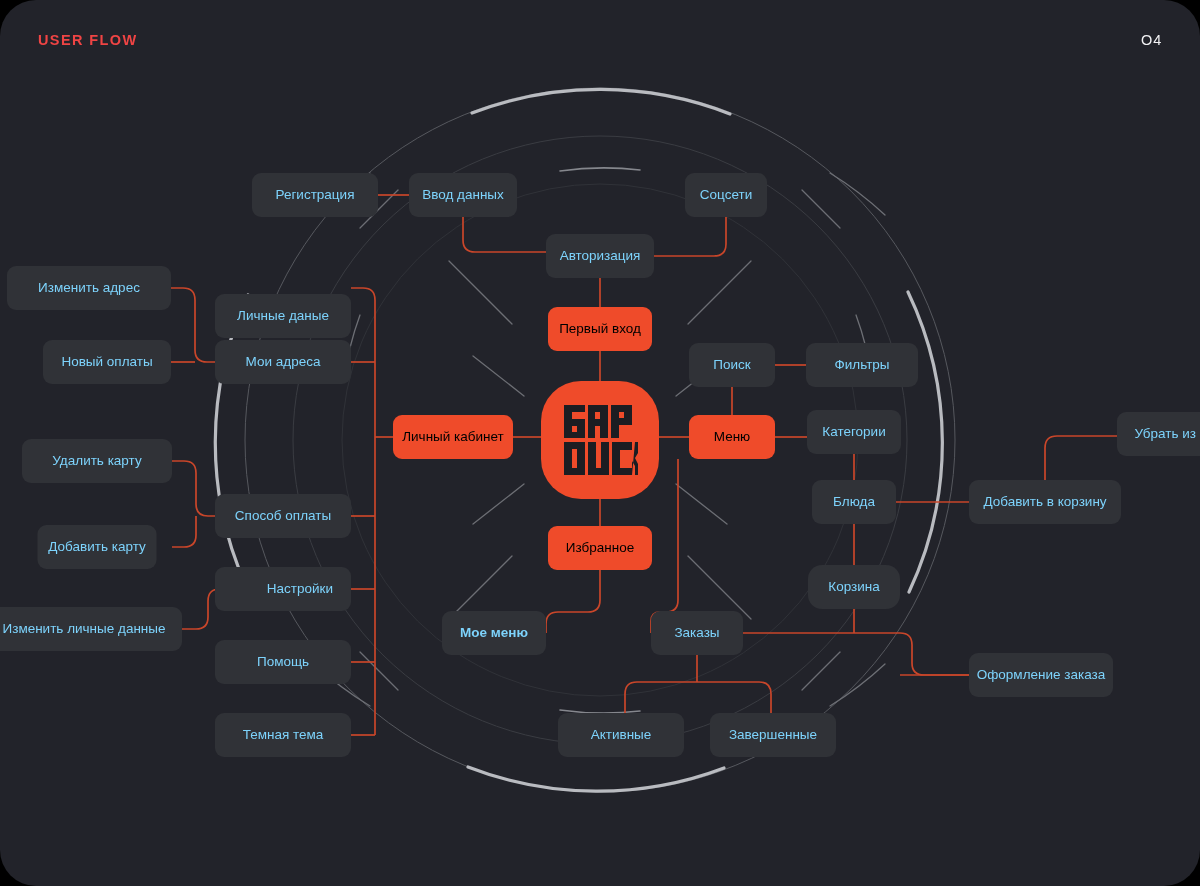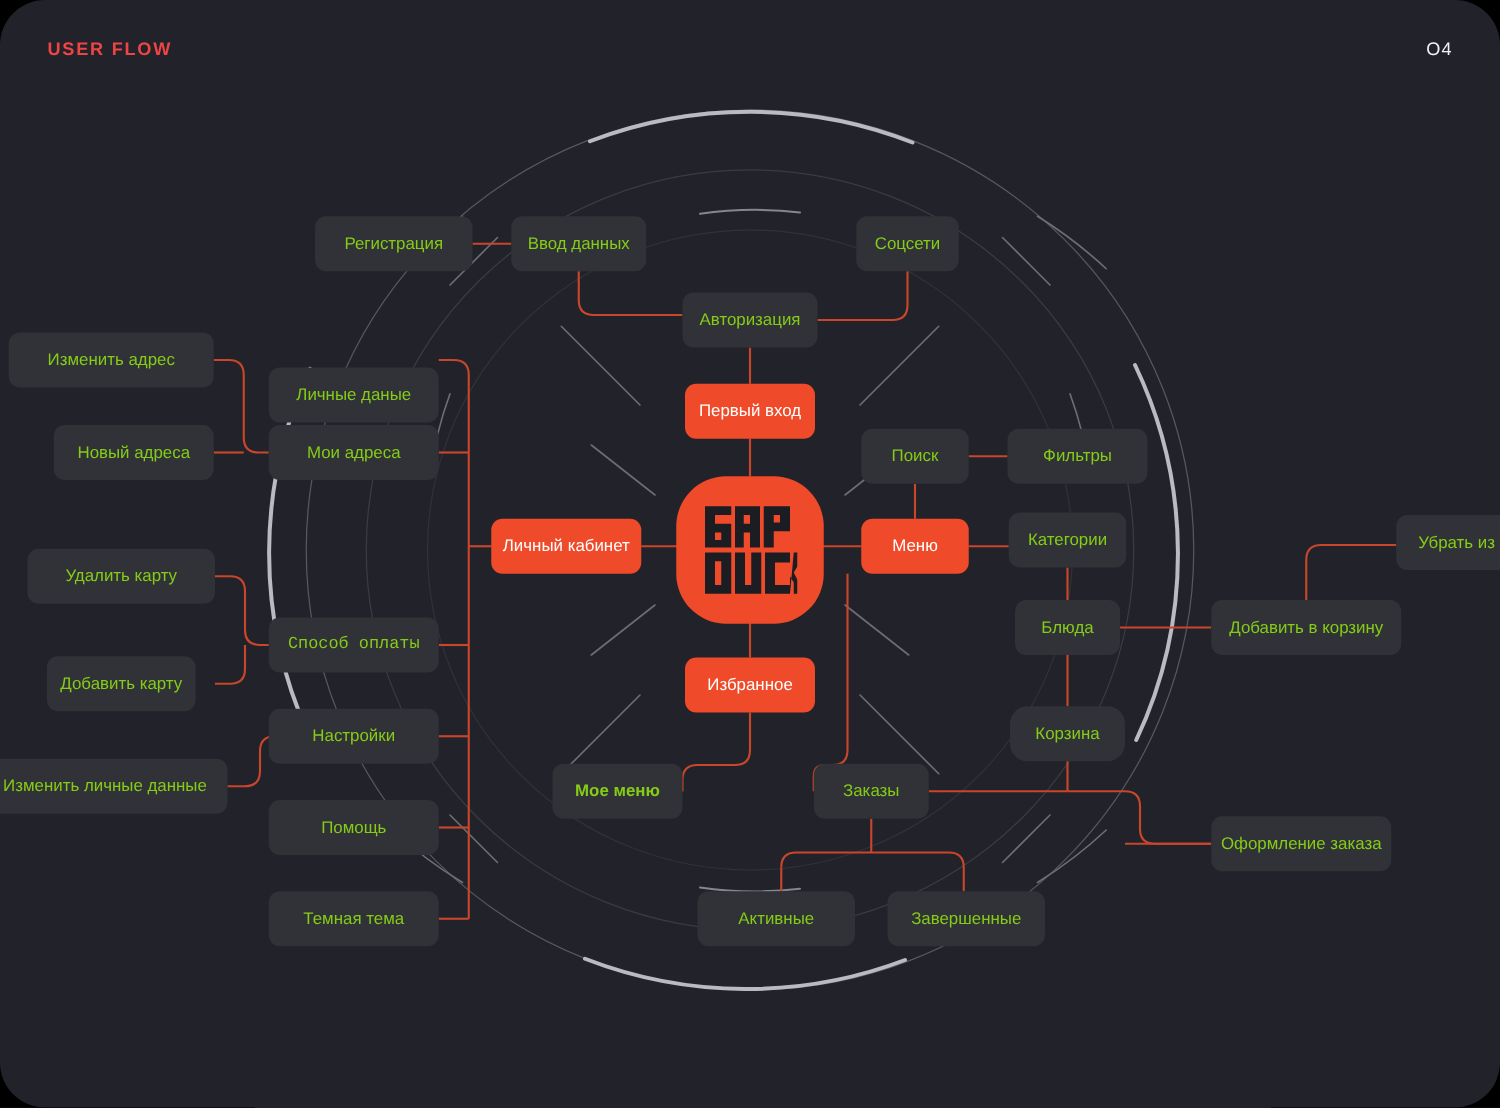--- a/index.html
+++ b/index.html
@@ -36,27 +36,27 @@
   #connectors { position: absolute; inset: 0; }
 
   
   .node {
     position: absolute;
     display: flex; align-items: center; justify-content: center;
     border-radius: 9px;
     font-size: 13.5px;
     line-height: 1;
     white-space: nowrap;
-    color: #84cc16;
+    color: #7dd3fc;
     background: #303237;
     height: 44px;
     padding: 0 18px;
     transform: translate(-50%, -50%);
   }
-  .node.primary { background: #ef4b2a; color: #ffffff; }
+  .node.primary { background: #ef4b2a; color: #000000; }
 
   
   #logo-node {
     position: absolute;
     left: 600px; top: 440px;
     width: 118px; height: 118px;
     transform: translate(-50%, -50%);
     background: #ef4b2a;
     border-radius: 40px;
     display: flex; flex-direction: column;
@@ -203,35 +203,35 @@
       <div class="node primary" style="left: 600px; top: 329px; width: 104px;">
         <span>Первый вход</span>
       </div>
       <div class="node" style="left: 89px; top: 288px; width: 164px;">
         <span>Изменить адрес</span>
       </div>
       <div class="node" style="left: 283px; top: 288px; width: 136px; margin-top: 28px;">
         <span>Личные даные</span>
       </div>
       <div class="node" style="left: 107px; top: 362px; width: 128px;">
-        <span>Новый адреса</span>
+        <span>Новый оплаты</span>
       </div>
       <div class="node" style="left: 283px; top: 362px; width: 136px;">
         <span>Мои адреса</span>
       </div>
       <div class="node" style="left: 97px; top: 461px; width: 150px;">
         <span>Удалить  карту</span>
       </div>
       <div class="node" style="left: 97px; top: 547px; width: 119px;">
         <span>Добавить карту</span>
       </div>
-      <div class="node" style="left: 283px; top: 516px; width: 136px; font-family: Liberation Mono, monospace;">
+      <div class="node" style="left: 283px; top: 516px; width: 136px;">
         <span>Способ оплаты</span>
       </div>
-      <div class="node" style="left: 283px; top: 589px; width: 136px;">
+      <div class="node" style="left: 283px; top: 589px; width: 136px; justify-content: flex-end;">
         <span>Настройки</span>
       </div>
       <div class="node" style="left: 84px; top: 629px; width: 196px;">
         <span>Изменить личные данные</span>
       </div>
       <div class="node" style="left: 283px; top: 662px; width: 136px;">
         <span>Помощь</span>
       </div>
       <div class="node" style="left: 283px; top: 735px; width: 136px;">
         <span>Темная тема</span>

